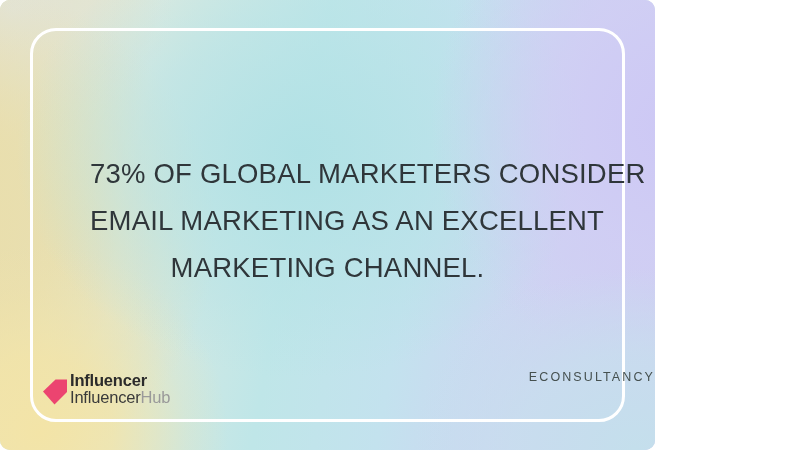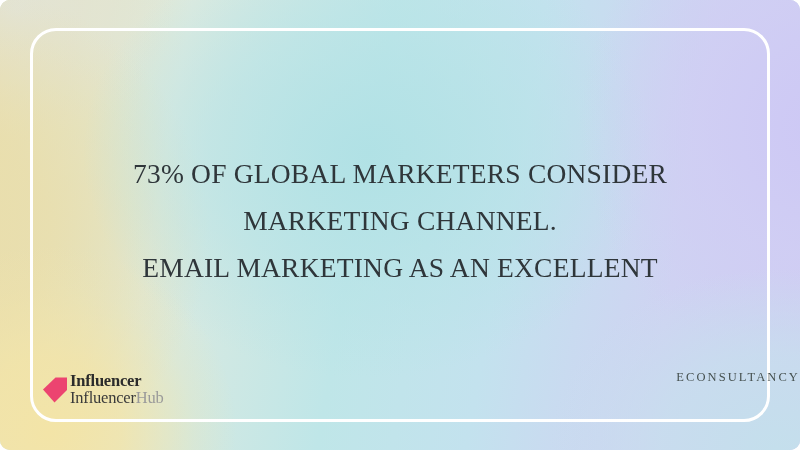--- a/index.html
+++ b/index.html
@@ -2,25 +2,25 @@
 <html><head>
 <meta charset="utf-8">
 <style>
   html, body {
     margin: 0;
     padding: 0;
     background: #ffffff;
   }
   #card {
     position: relative;
-    width: 800px;
+    width: 655px;
     height: 450px;
     overflow: hidden;
     border-radius: 10px;
-    font-family: Liberation Serif, serif;
+    font-family: Liberation Sans, sans-serif;
     background: #cfe8e8;
   }
   
   .bg-layer {
     position: absolute;
     inset: 0;
     pointer-events: none;
   }
   .bg-base {
     background:
@@ -114,21 +114,21 @@
     font-size: 12.5px;
     letter-spacing: 2.1px;
     font-weight: 400;
   }
   
   .logo {
     position: absolute;
     left: 42px;
     top: 372px;
     display: flex;
-    align-items: center;
+    align-items: flex-end;
     gap: 4px;
   }
   .logo-mark {
     width: 26px;
     height: 30px;
     flex: 0 0 auto;
     display: block;
   }
   .logo-text {
     display: flex;
@@ -160,22 +160,22 @@
   <div class="bg-layer bg-blob-cream"></div>
   <div class="bg-layer bg-blob-cream2"></div>
   <div class="bg-layer bg-blob-aqua"></div>
   <div class="bg-layer bg-blob-lav"></div>
   <div class="bg-layer bg-blob-blue"></div>
 
   <div class="frame"></div>
 
   <div class="headline">
     <span class="line">73% OF GLOBAL MARKETERS CONSIDER</span>
+    <span class="line">EMAIL MARKETING AS AN EXCELLENT</span>
     <span class="line">MARKETING CHANNEL.</span>
-    <span class="line">EMAIL MARKETING AS AN EXCELLENT</span>
   </div>
 
   <div class="source">ECONSULTANCY</div>
 
   <div class="logo">
     <svg class="logo-mark" viewBox="0 0 26 30">
       <polygon points="1,15.5 13.5,3.5 25,3.5 25,16 12.5,28.5" fill="#ec4470"></polygon>
     </svg>
     <span class="logo-text">
       <span class="logo-top">Influencer</span>

